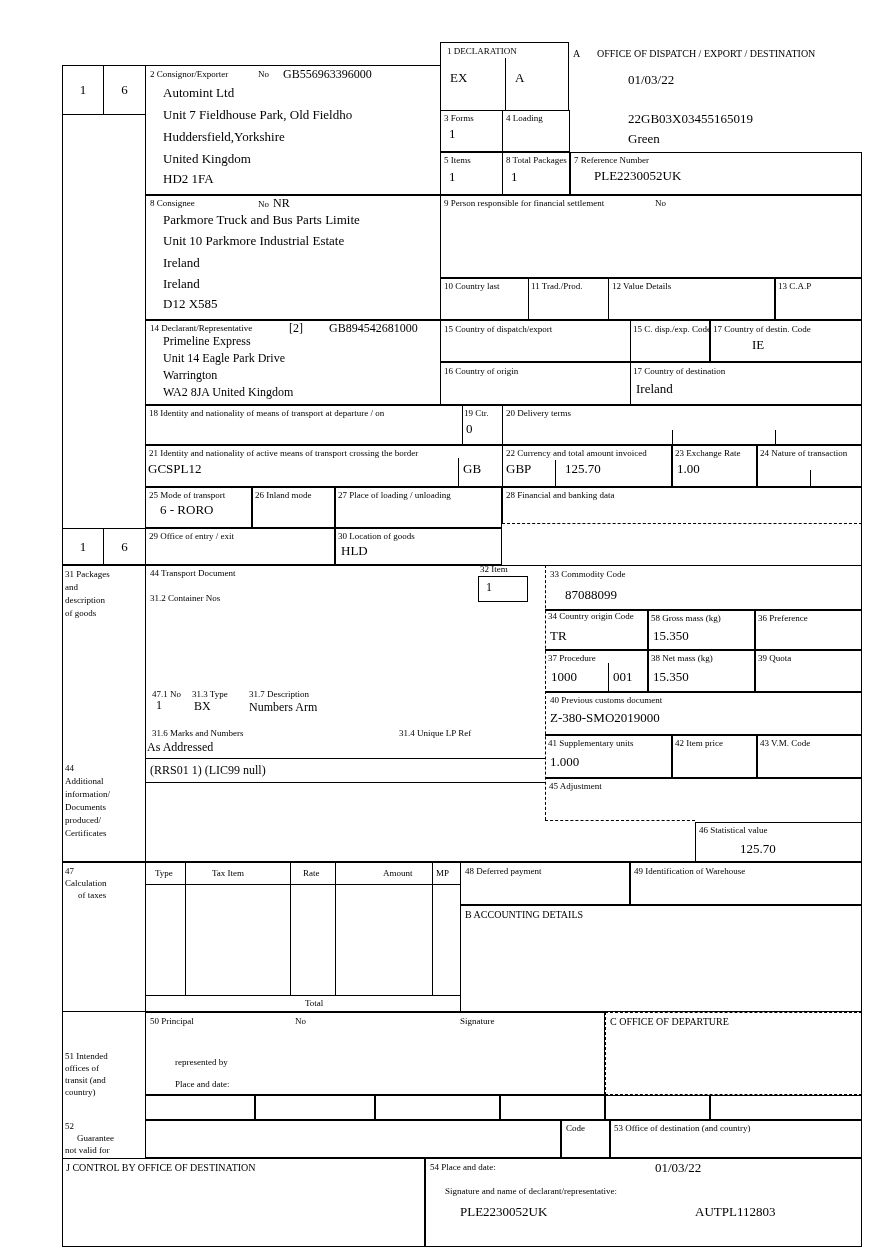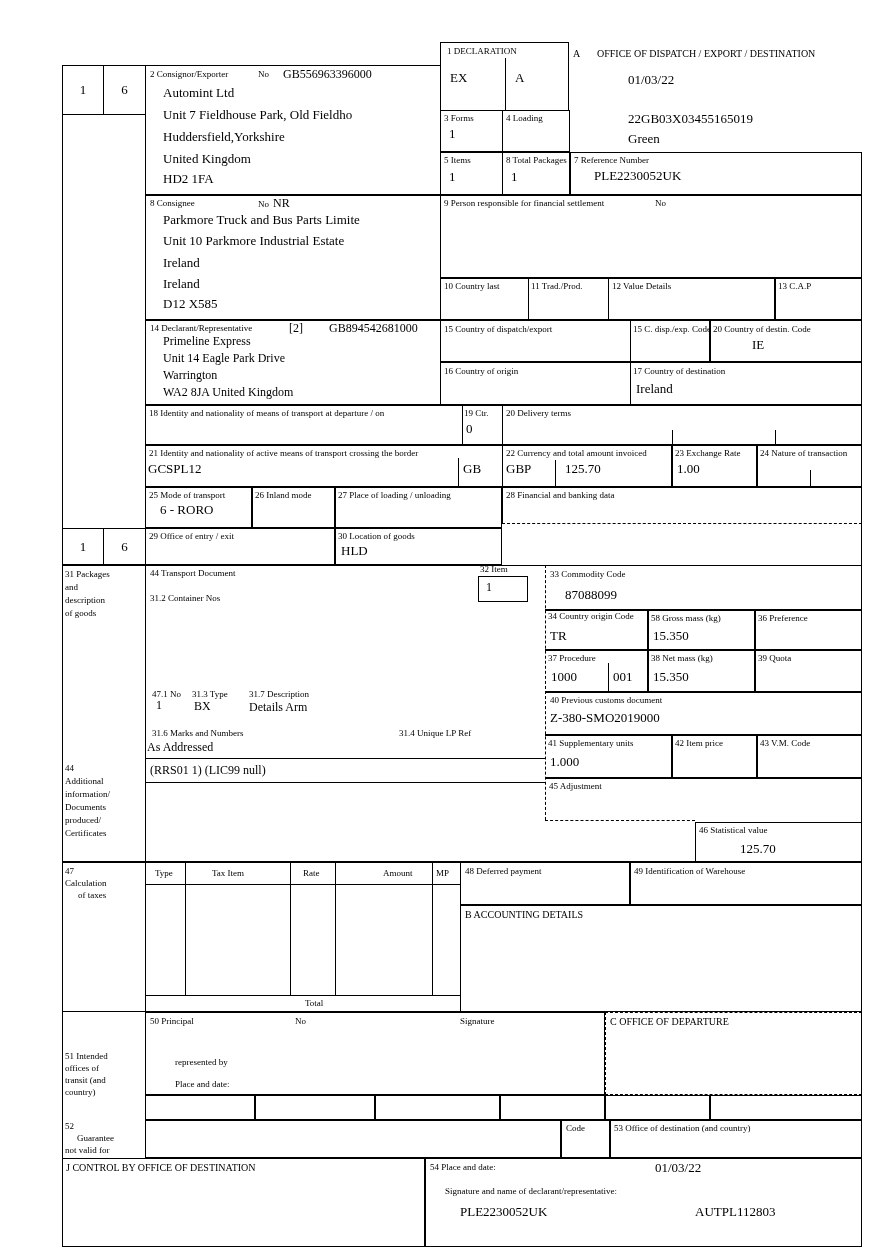--- a/index.html
+++ b/index.html
@@ -99,21 +99,21 @@
   <span class="vs" style="left:163px;top:334px">Primeline Express</span>
   <span class="vs" style="left:163px;top:351px">Unit 14 Eagle Park Drive</span>
   <span class="vs" style="left:163px;top:368px">Warrington</span>
   <span class="vs" style="left:163px;top:385px">WA2 8JA United Kingdom</span>
 
   <div class="b" style="left:440px;top:320px;width:191px;height:42px"></div>
   <span class="lab" style="left:444px;top:324px">15 Country of dispatch/export</span>
   <div class="b" style="left:630px;top:320px;width:80px;height:42px"></div>
   <span class="lab" style="left:633px;top:324px">15 C. disp./exp. Code</span>
   <div class="b" style="left:710px;top:320px;width:152px;height:42px"></div>
-  <span class="lab" style="left:713px;top:324px">20 Country of destin. Code</span>
+  <span class="lab" style="left:713px;top:324px">17 Country of destin. Code</span>
   <span class="val" style="left:752px;top:337px">IE</span>
   <div class="b" style="left:440px;top:362px;width:191px;height:43px"></div>
   <span class="lab" style="left:444px;top:366px">16 Country of origin</span>
   <div class="b" style="left:630px;top:362px;width:232px;height:43px"></div>
   <span class="lab" style="left:633px;top:366px">17 Country of destination</span>
   <span class="val" style="left:636px;top:381px">Ireland</span>
 
   <div class="b" style="left:145px;top:405px;width:318px;height:40px"></div>
   <span class="lab" style="left:149px;top:408px">18 Identity and nationality of means of transport at departure / on</span>
   <div class="b" style="left:462px;top:405px;width:41px;height:40px"></div>
@@ -197,21 +197,21 @@
   <span class="lab" style="left:651px;top:653px">38 Net mass (kg)</span>
   <span class="val" style="left:653px;top:669px">15.350</span>
   <div class="b" style="left:755px;top:650px;width:107px;height:42px"></div>
   <span class="lab" style="left:758px;top:653px">39 Quota</span>
 
   <span class="lab" style="left:152px;top:689px">47.1 No</span>
   <span class="lab" style="left:192px;top:689px">31.3 Type</span>
   <span class="lab" style="left:249px;top:689px">31.7 Description</span>
   <span class="vs" style="left:156px;top:698px">1</span>
   <span class="vs" style="left:194px;top:699px">BX</span>
-  <span class="vs" style="left:249px;top:700px">Details Arm</span>
+  <span class="vs" style="left:249px;top:700px">Numbers Arm</span>
 
   <div class="b nl" style="left:545px;top:692px;width:317px;height:43px"></div>
   <span class="lab" style="left:550px;top:695px">40 Previous customs document</span>
   <span class="val" style="left:550px;top:710px">Z-380-SMO2019000</span>
 
   <span class="lab" style="left:152px;top:728px">31.6 Marks and Numbers</span>
   <span class="lab" style="left:399px;top:728px">31.4 Unique LP Ref</span>
   <span class="vs" style="left:147px;top:740px">As Addressed</span>
 
   <div class="b nl" style="left:545px;top:735px;width:127px;height:43px"></div>

